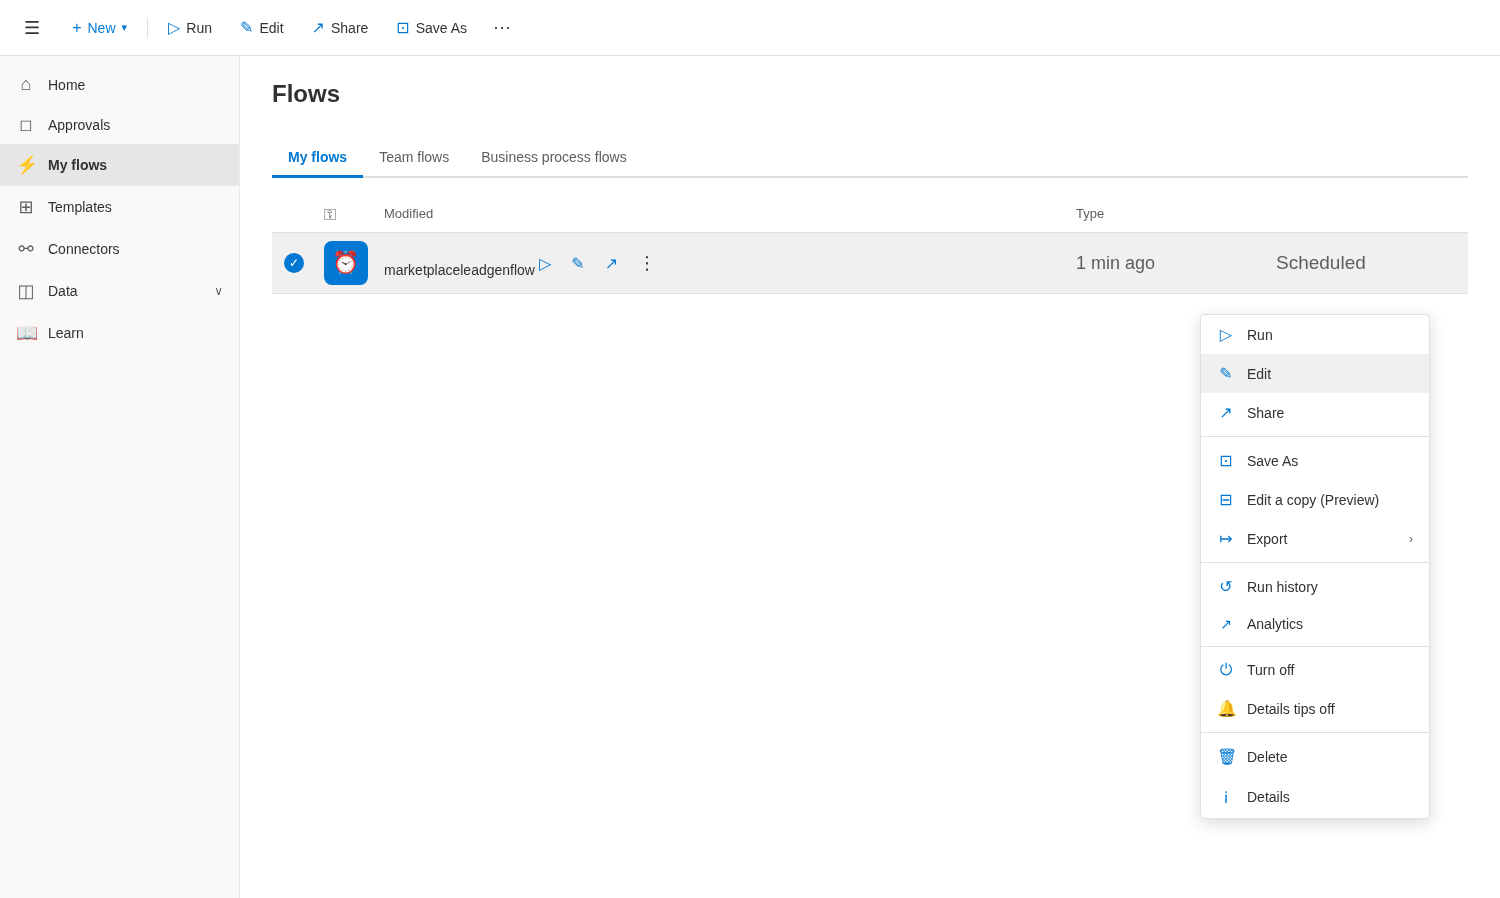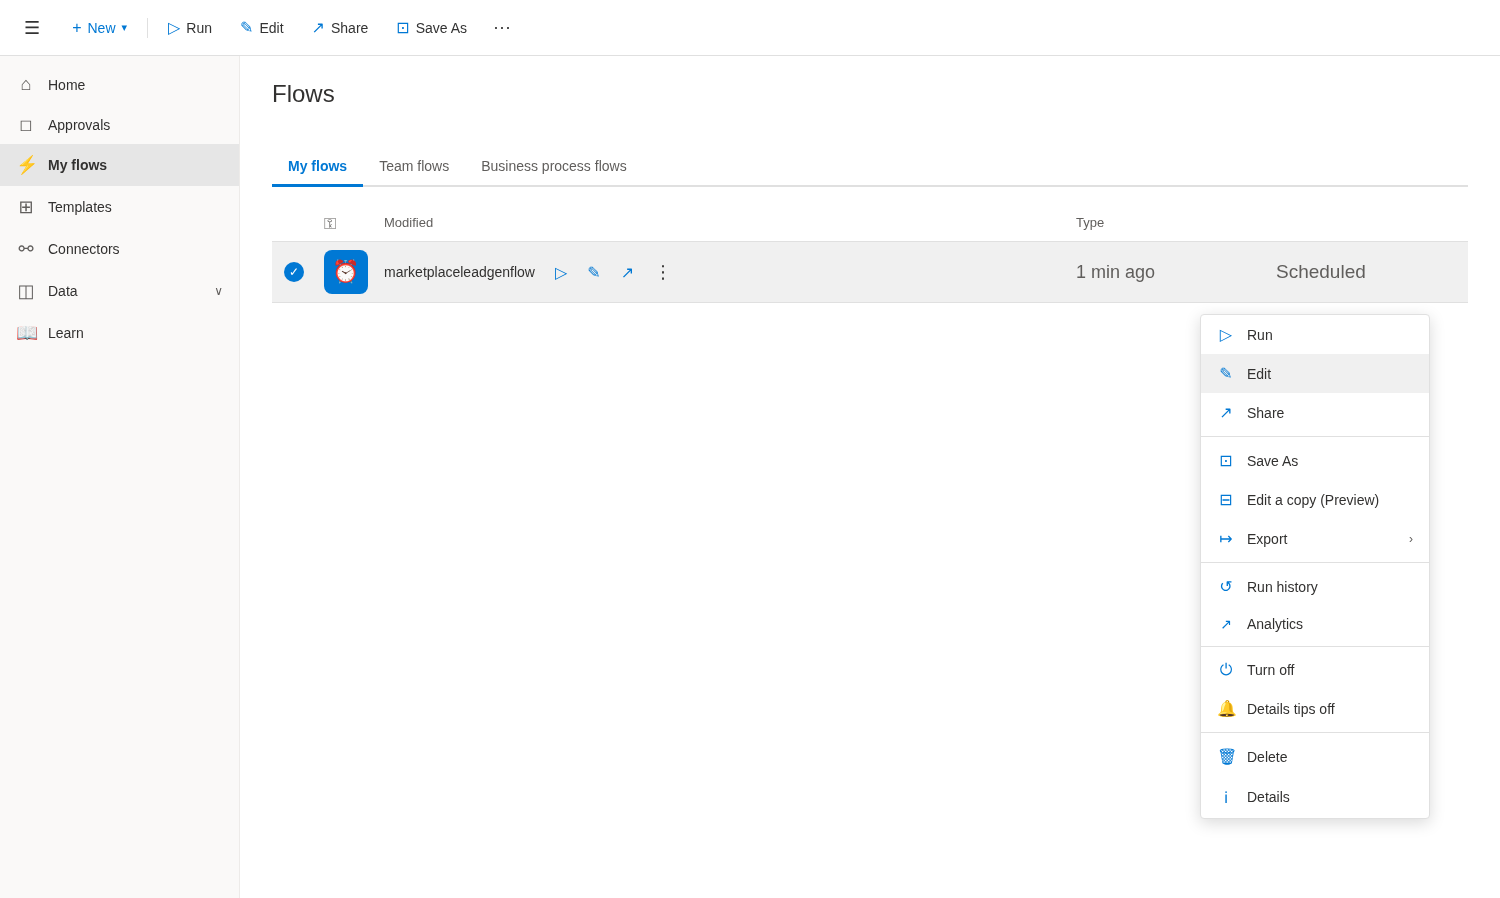--- a/index.html
+++ b/index.html
@@ -87,23 +87,23 @@
       overflow-y: auto;
       position: relative;
     }
 
     .content-inner {
       padding: 24px 32px;
     }
 
     .page-title {
       font-size: 24px;
-      font-weight: 400;
+      font-weight: 700;
       color: #323130;
-      margin-bottom: 40px;
+      margin-bottom: 31px;
     }
 
     
     .tabs {
       display: flex;
       gap: 0;
       border-bottom: 2px solid #e0e0e0;
       margin-bottom: 20px;
     }
     .tab {
@@ -311,21 +311,21 @@
 
       <div class="table-row">
         <div>
           <div class="checkbox-blue">✓</div>
         </div>
         <div>
           <div class="flow-icon-box">
             <span>⏰</span>
           </div>
         </div>
-        <div style="display:flex; align-items:center; gap: 16px;">
+        <div style="display:flex; align-items:flex-end; ">
           <span class="flow-name">marketplaceleadgenflow</span>
           <div class="row-actions">
             <button class="row-action-btn" title="Run">▷</button>
             <button class="row-action-btn" title="Edit">✎</button>
             <button class="row-action-btn" title="Share">↗</button>
             <button class="row-action-btn" title="More" style="font-size:18px; color:#323130;">⋮</button>
           </div>
         </div>
         <div class="modified-text">1 min ago</div>
         <div class="type-text">Scheduled</div>

